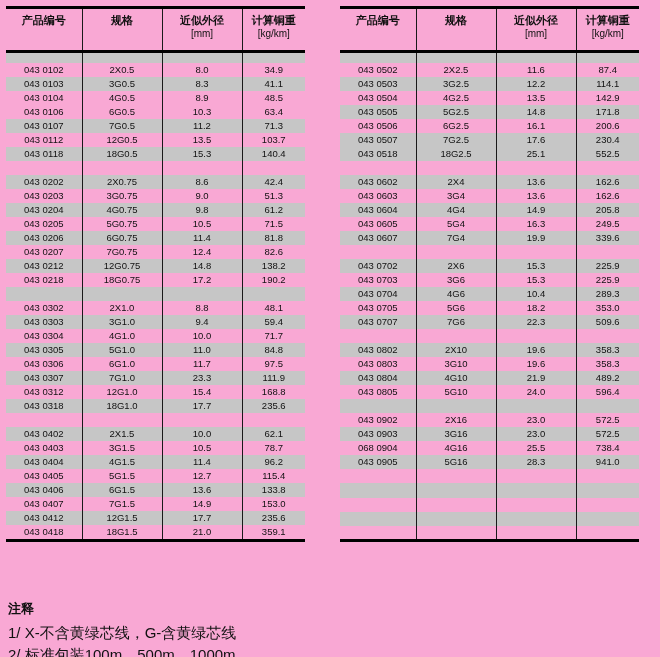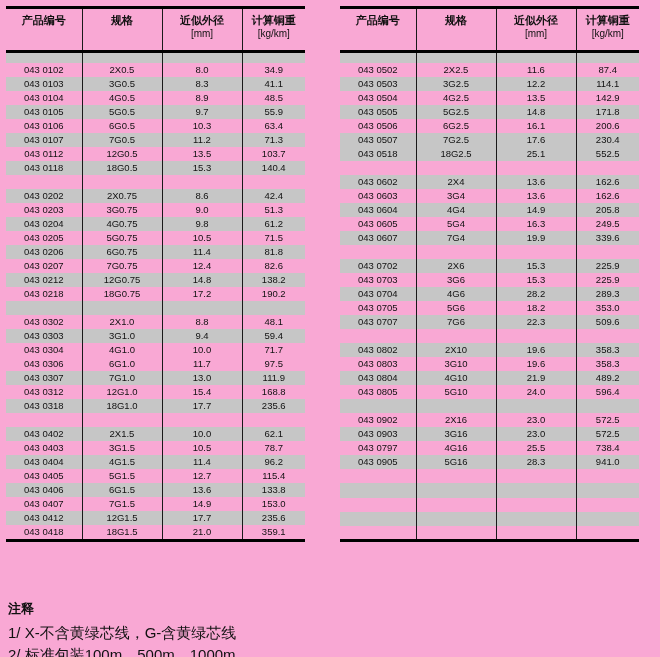--- a/index.html
+++ b/index.html
@@ -128,26 +128,20 @@
             <td>3G0.5</td>
             <td>8.3</td>
             <td>41.1</td>
           </tr>
           <tr class="">
             <td>043 0104</td>
             <td>4G0.5</td>
             <td>8.9</td>
             <td>48.5</td>
           </tr>
-          <tr class="shade">
-            <td>043 0105</td>
-            <td>5G0.5</td>
-            <td>9.7</td>
-            <td>55.9</td>
-          </tr>
           <tr class="">
             <td>043 0106</td>
             <td>6G0.5</td>
             <td>10.3</td>
             <td>63.4</td>
           </tr>
           <tr class="shade">
             <td>043 0107</td>
             <td>7G0.5</td>
             <td>11.2</td>
@@ -236,30 +230,36 @@
             <td>3G1.0</td>
             <td>9.4</td>
             <td>59.4</td>
           </tr>
           <tr class="">
             <td>043 0304</td>
             <td>4G1.0</td>
             <td>10.0</td>
             <td>71.7</td>
           </tr>
+          <tr class="shade">
+            <td>043 0305</td>
+            <td>5G1.0</td>
+            <td>11.0</td>
+            <td>84.8</td>
+          </tr>
           <tr class="">
             <td>043 0306</td>
             <td>6G1.0</td>
             <td>11.7</td>
             <td>97.5</td>
           </tr>
           <tr class="shade">
             <td>043 0307</td>
             <td>7G1.0</td>
-            <td>13.0</td>
+            <td>23.3</td>
             <td>111.9</td>
           </tr>
           <tr class="">
             <td>043 0312</td>
             <td>12G1.0</td>
             <td>15.4</td>
             <td>168.8</td>
           </tr>
           <tr class="shade">
             <td>043 0318</td>
@@ -447,21 +447,21 @@
           </tr>
           <tr class="">
             <td>043 0703</td>
             <td>3G6</td>
             <td>15.3</td>
             <td>225.9</td>
           </tr>
           <tr class="shade">
             <td>043 0704</td>
             <td>4G6</td>
-            <td>28.2</td>
+            <td>10.4</td>
             <td>289.3</td>
           </tr>
           <tr class="">
             <td>043 0705</td>
             <td>5G6</td>
             <td>18.2</td>
             <td>353.0</td>
           </tr>
           <tr class="shade">
             <td>043 0707</td>
@@ -511,21 +511,21 @@
             <td>23.0</td>
             <td>572.5</td>
           </tr>
           <tr class="shade">
             <td>043 0903</td>
             <td>3G16</td>
             <td>23.0</td>
             <td>572.5</td>
           </tr>
           <tr class="">
-            <td>043 0797</td>
+            <td>068 0904</td>
             <td>4G16</td>
             <td>25.5</td>
             <td>738.4</td>
           </tr>
           <tr class="shade">
             <td>043 0905</td>
             <td>5G16</td>
             <td>28.3</td>
             <td>941.0</td>
           </tr>

